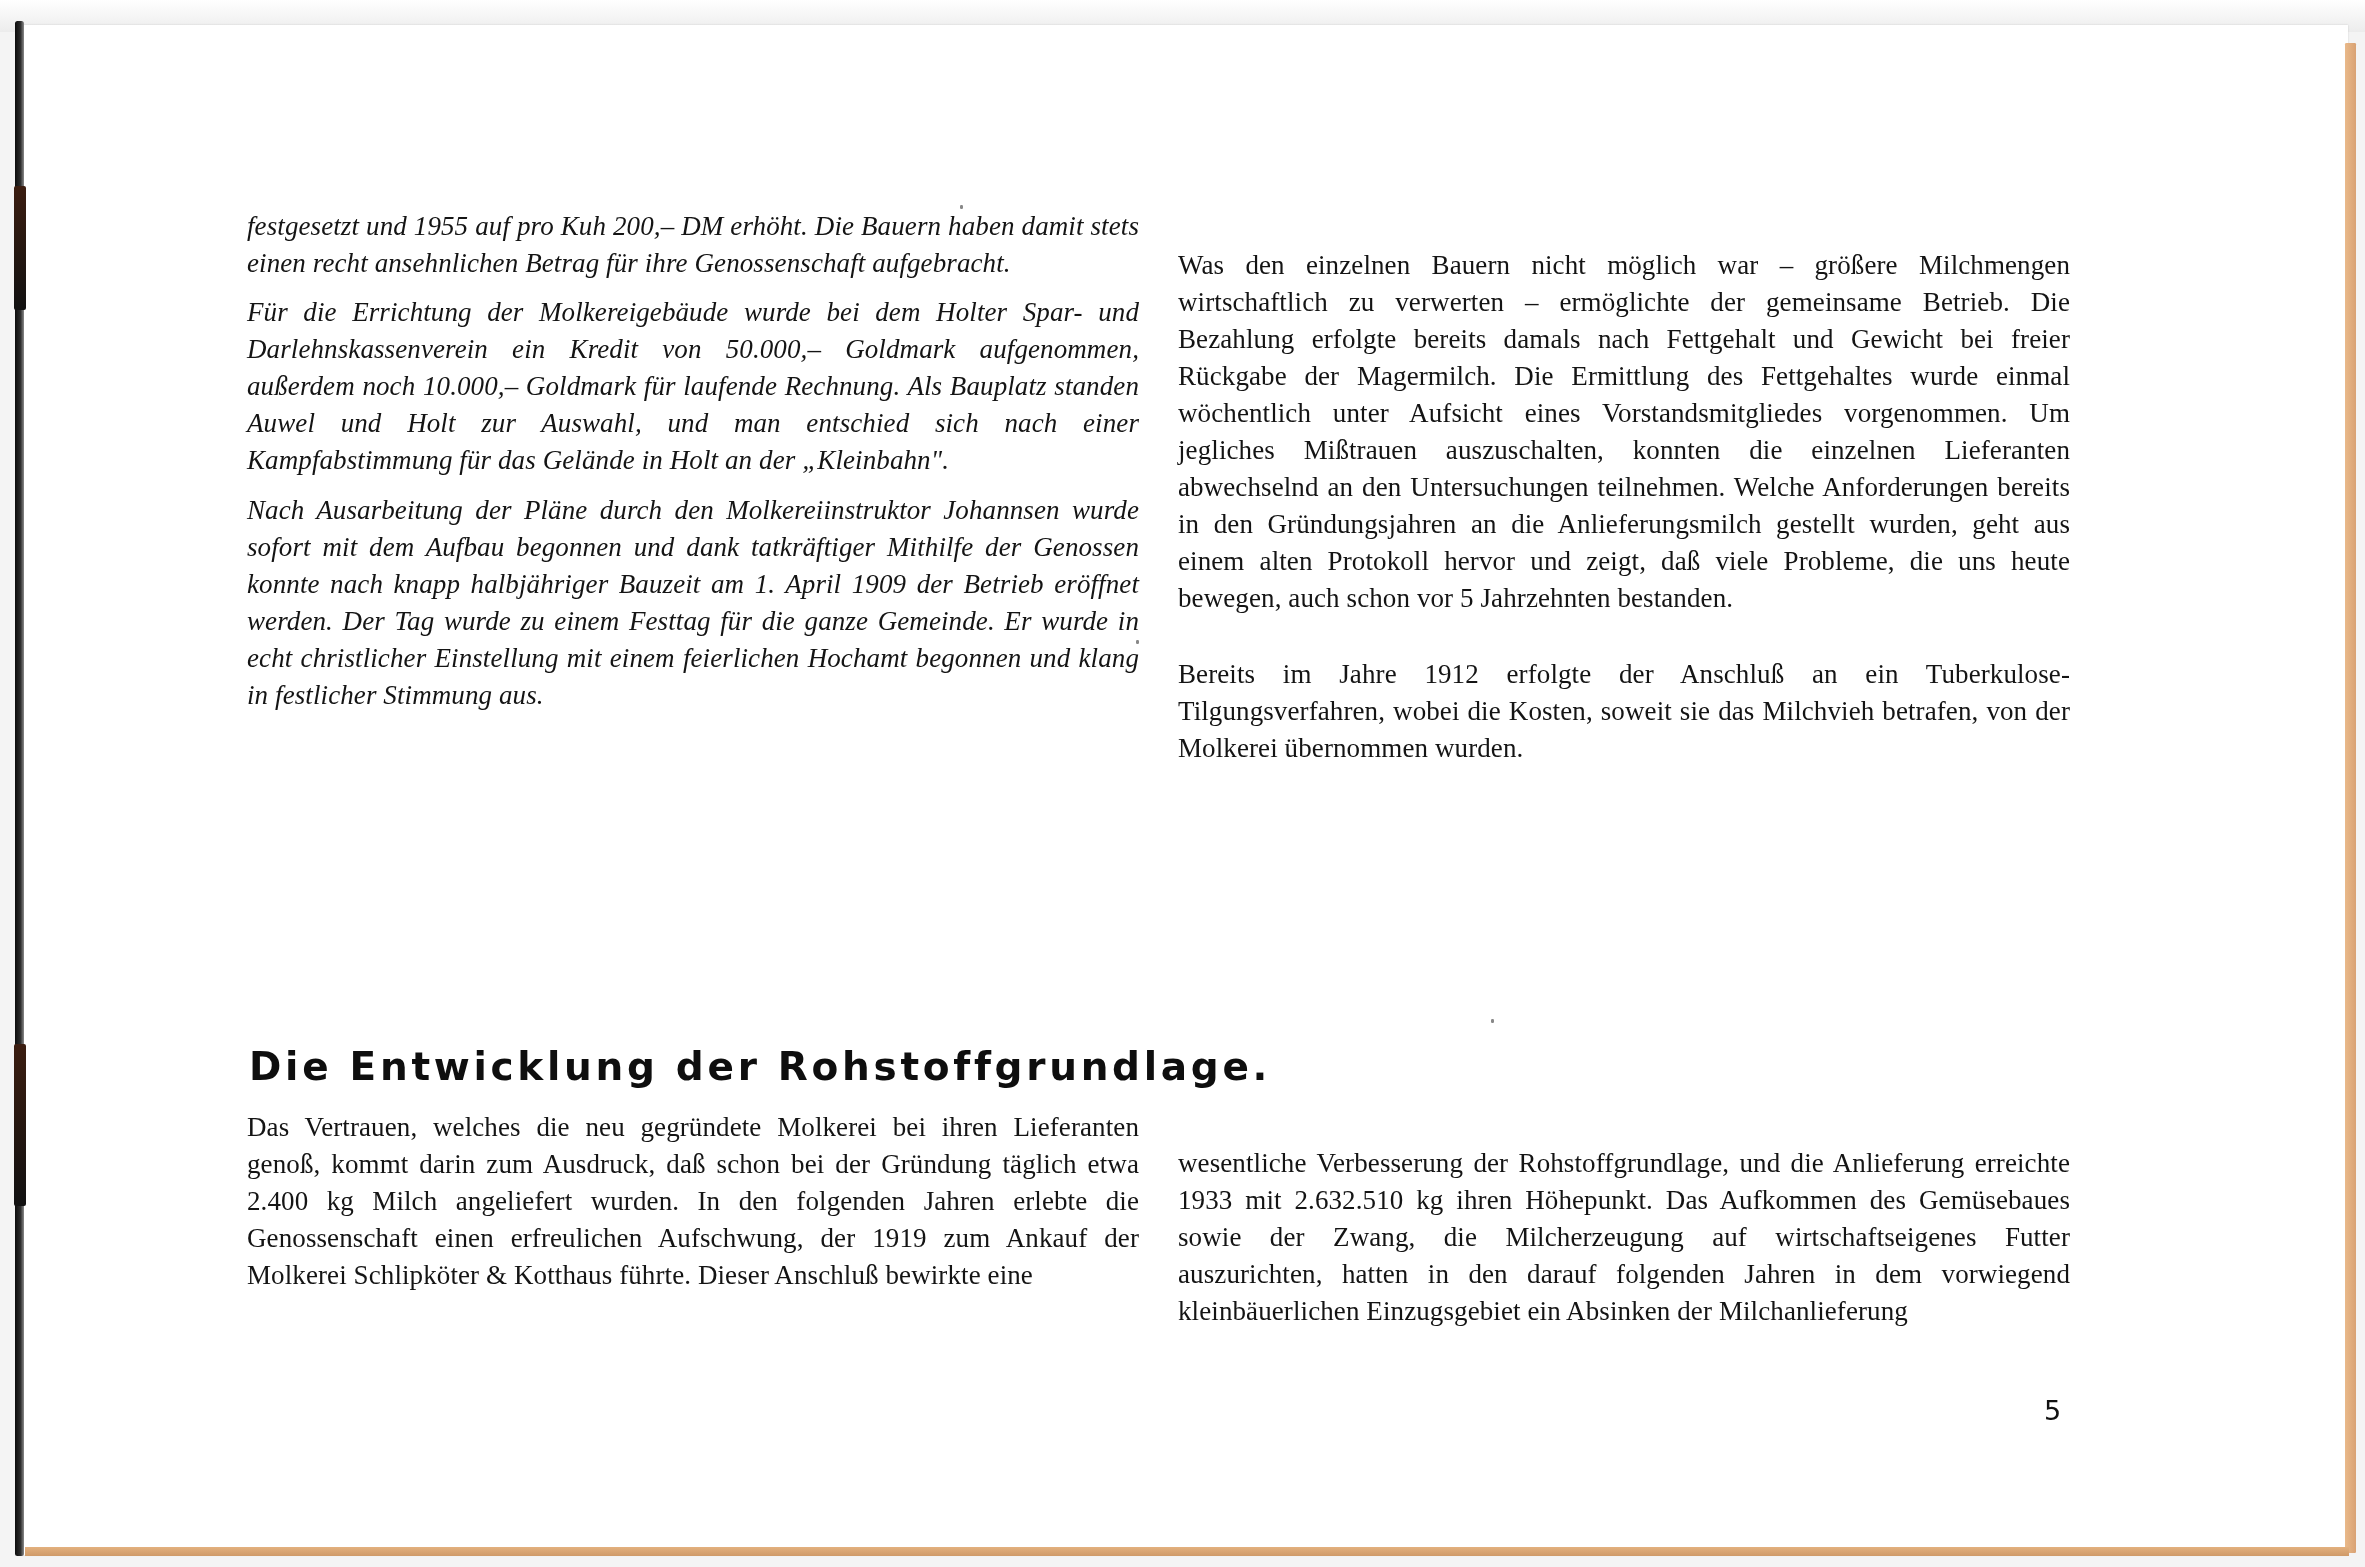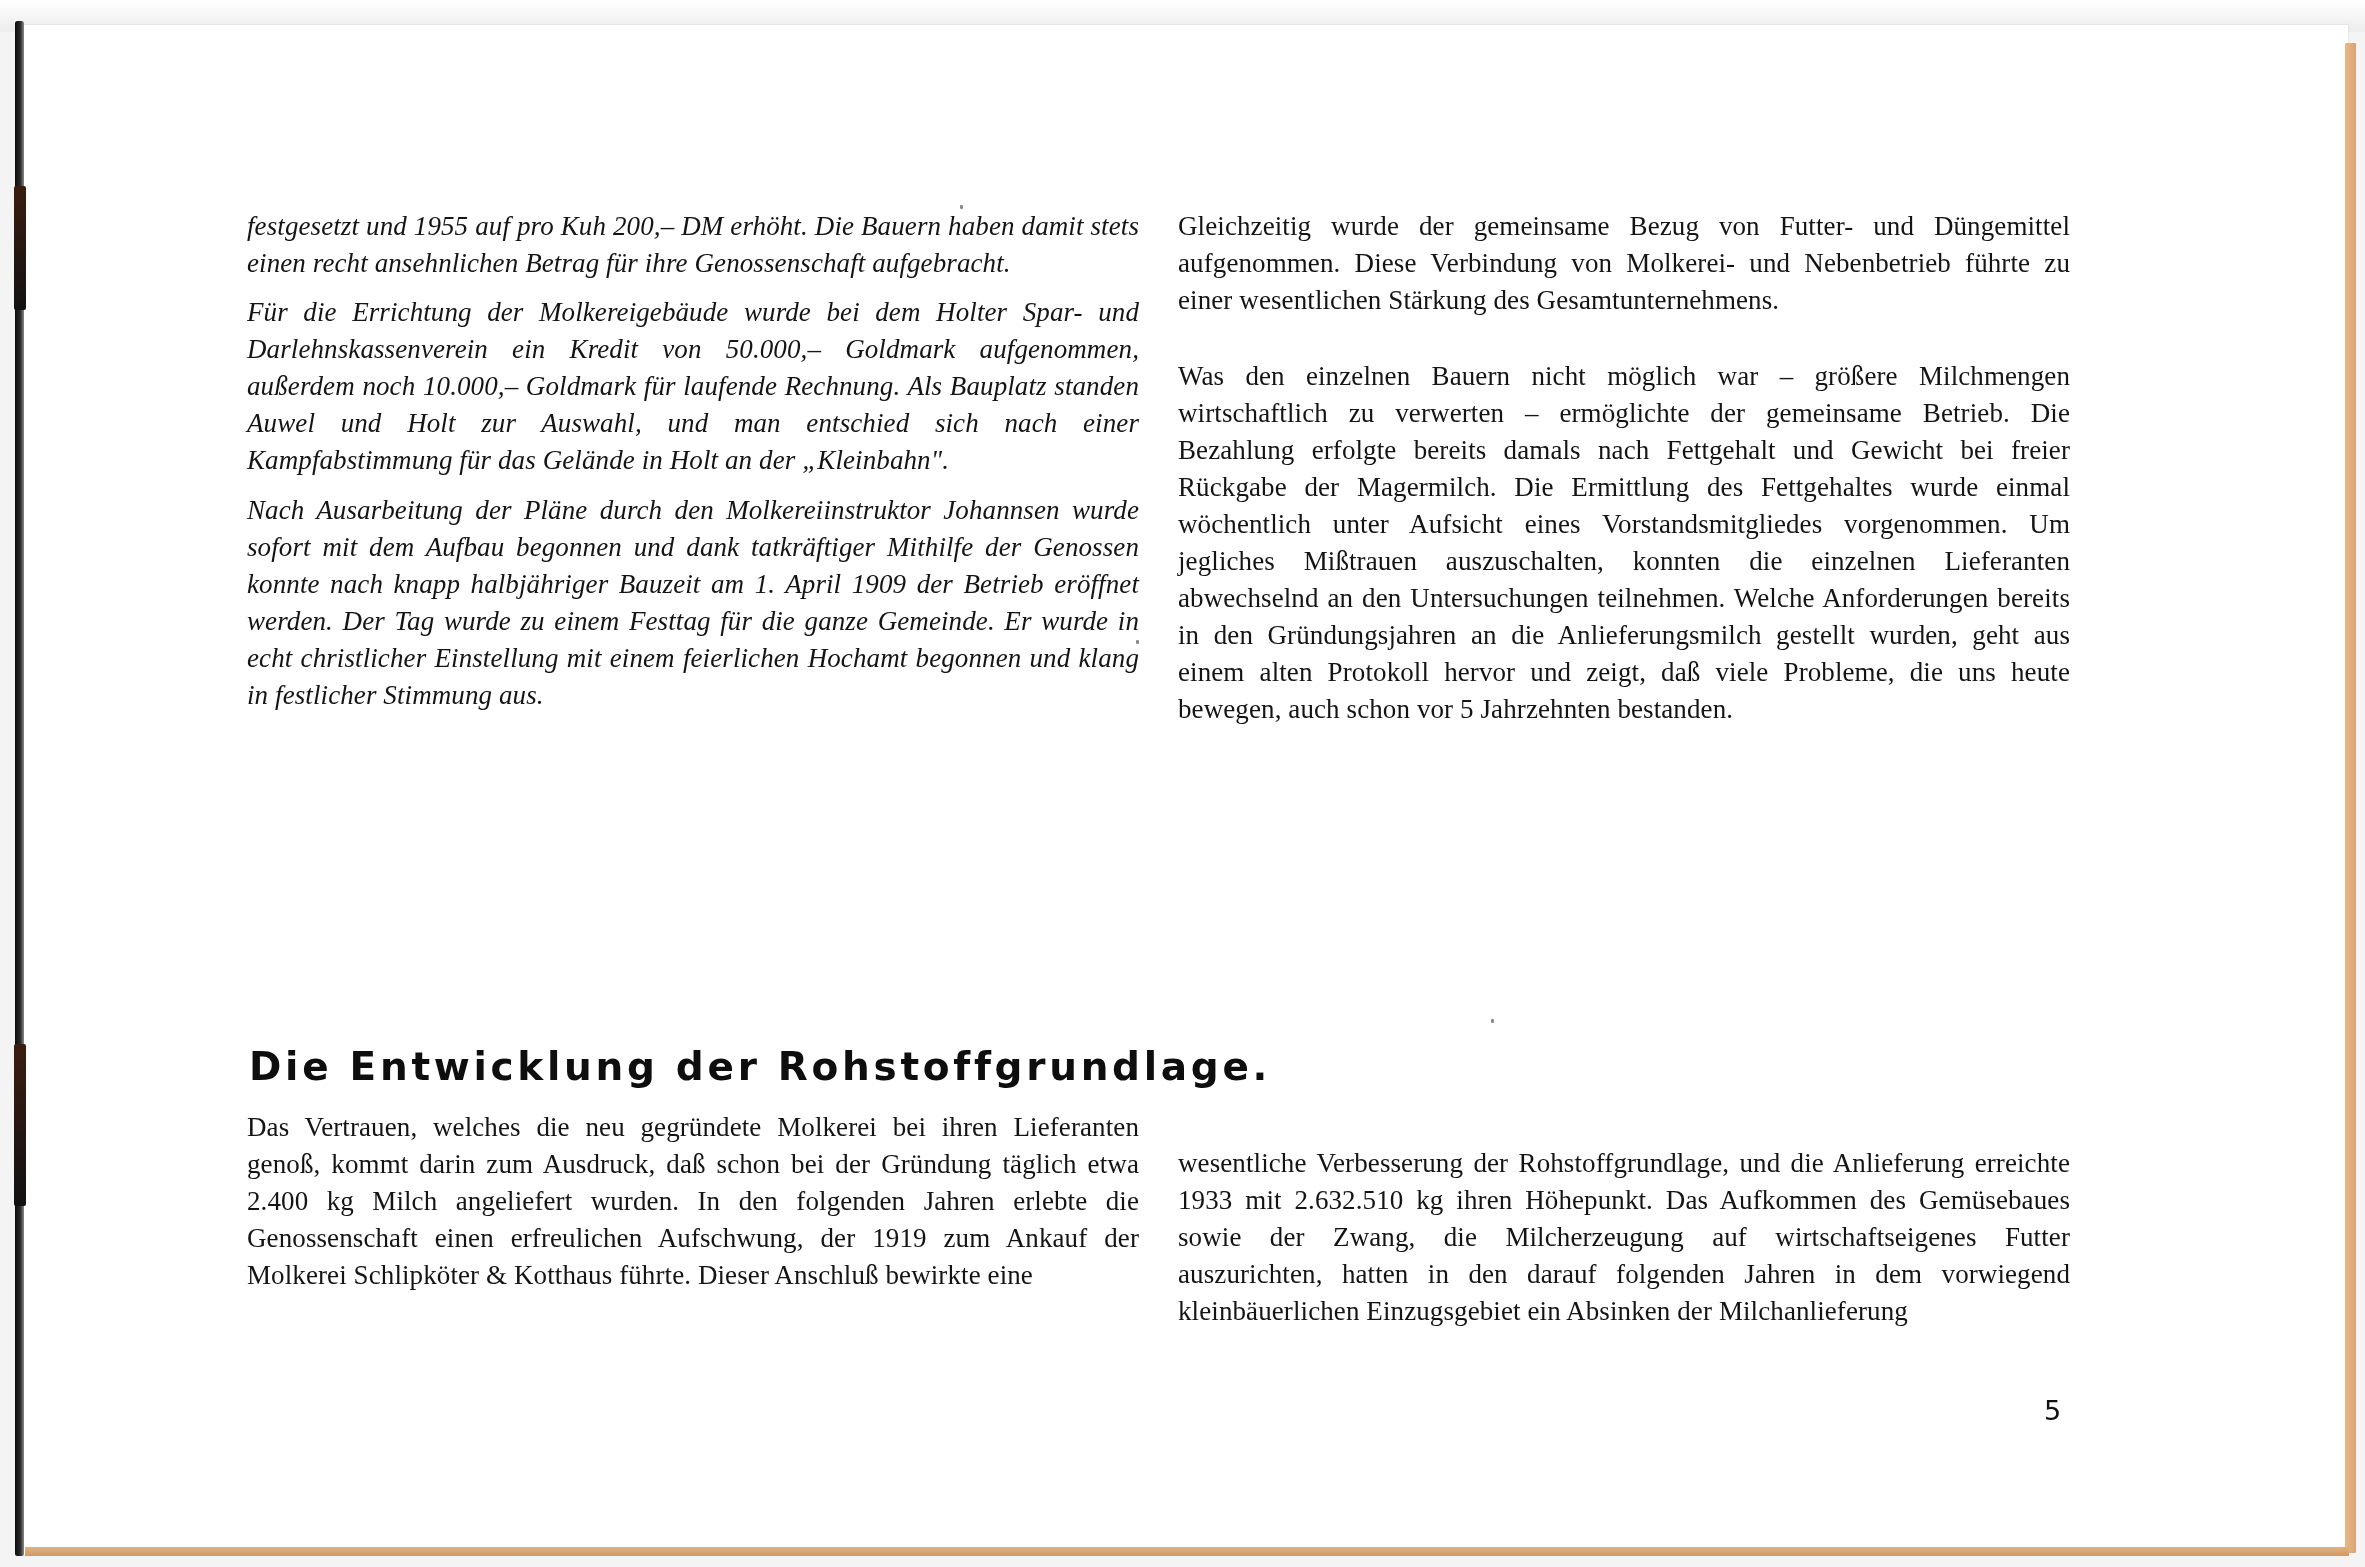--- a/index.html
+++ b/index.html
@@ -83,22 +83,22 @@
 <div class="speck" style="left:1136px;top:640px;"></div>
 <div class="speck" style="left:1491px;top:1019px;"></div>
 
 <div class="col col-left-top">
   <p>festgesetzt und 1955 auf pro Kuh 200,– DM erhöht. Die Bauern haben damit stets einen recht ansehnlichen Betrag für ihre Genossenschaft aufgebracht.</p>
   <p>Für die Errichtung der Molkereigebäude wurde bei dem Holter Spar- und Darlehnskassenverein ein Kredit von 50.000,– Goldmark aufgenommen, außerdem noch 10.000,– Goldmark für laufende Rechnung. Als Bauplatz standen Auwel und Holt zur Auswahl, und man entschied sich nach einer Kampfabstimmung für das Gelände in Holt an der „Kleinbahn".</p>
   <p>Nach Ausarbeitung der Pläne durch den Molkereiinstruktor Johannsen wurde sofort mit dem Aufbau begonnen und dank tatkräftiger Mithilfe der Genossen konnte nach knapp halbjähriger Bauzeit am 1. April 1909 der Betrieb eröffnet werden. Der Tag wurde zu einem Festtag für die ganze Gemeinde. Er wurde in echt christlicher Einstellung mit einem feierlichen Hochamt begonnen und klang in festlicher Stimmung aus.</p>
 </div>
 
 <div class="col col-right-top">
-  <p>Gleichzeitig wurde der gemeinsame Bezug von Futter- und Düngemittel aufgenommen. Diese Verbindung von Molkerei- und Nebenbetrieb führte zu einer wesentlichen Stärkung des Gesamtunternehmens.</p>
   <p class="gap">Was den einzelnen Bauern nicht möglich war – größere Milchmengen wirtschaftlich zu verwerten – ermöglichte der gemeinsame Betrieb. Die Bezahlung erfolgte bereits damals nach Fettgehalt und Gewicht bei freier Rückgabe der Magermilch. Die Ermittlung des Fettgehaltes wurde einmal wöchentlich unter Aufsicht eines Vorstandsmitgliedes vorgenommen. Um jegliches Mißtrauen auszuschalten, konnten die einzelnen Lieferanten abwechselnd an den Untersuchungen teilnehmen. Welche Anforderungen bereits in den Gründungsjahren an die Anlieferungsmilch gestellt wurden, geht aus einem alten Protokoll hervor und zeigt, daß viele Probleme, die uns heute bewegen, auch schon vor 5 Jahrzehnten bestanden.</p>
+  <p class="gap">Bereits im Jahre 1912 erfolgte der Anschluß an ein Tuberkulose-Tilgungsverfahren, wobei die Kosten, soweit sie das Milchvieh betrafen, von der Molkerei übernommen wurden.</p>
 </div>
 
 <h2 class="heading">Die Entwicklung der Rohstoffgrundlage.</h2>
 
 <div class="col col-left-bot">
   <p>Das Vertrauen, welches die neu gegründete Molkerei bei ihren Lieferanten genoß, kommt darin zum Ausdruck, daß schon bei der Gründung täglich etwa 2.400 kg Milch angeliefert wurden. In den folgenden Jahren erlebte die Genossenschaft einen erfreulichen Aufschwung, der 1919 zum Ankauf der Molkerei Schlipköter &amp; Kotthaus führte. Dieser Anschluß bewirkte eine</p>
 </div>
 
 <div class="col col-right-bot">
   <p>wesentliche Verbesserung der Rohstoffgrundlage, und die Anlieferung erreichte 1933 mit 2.632.510 kg ihren Höhepunkt. Das Aufkommen des Gemüsebaues sowie der Zwang, die Milcherzeugung auf wirtschaftseigenes Futter auszurichten, hatten in den darauf folgenden Jahren in dem vorwiegend kleinbäuerlichen Einzugsgebiet ein Absinken der Milchanlieferung</p>

